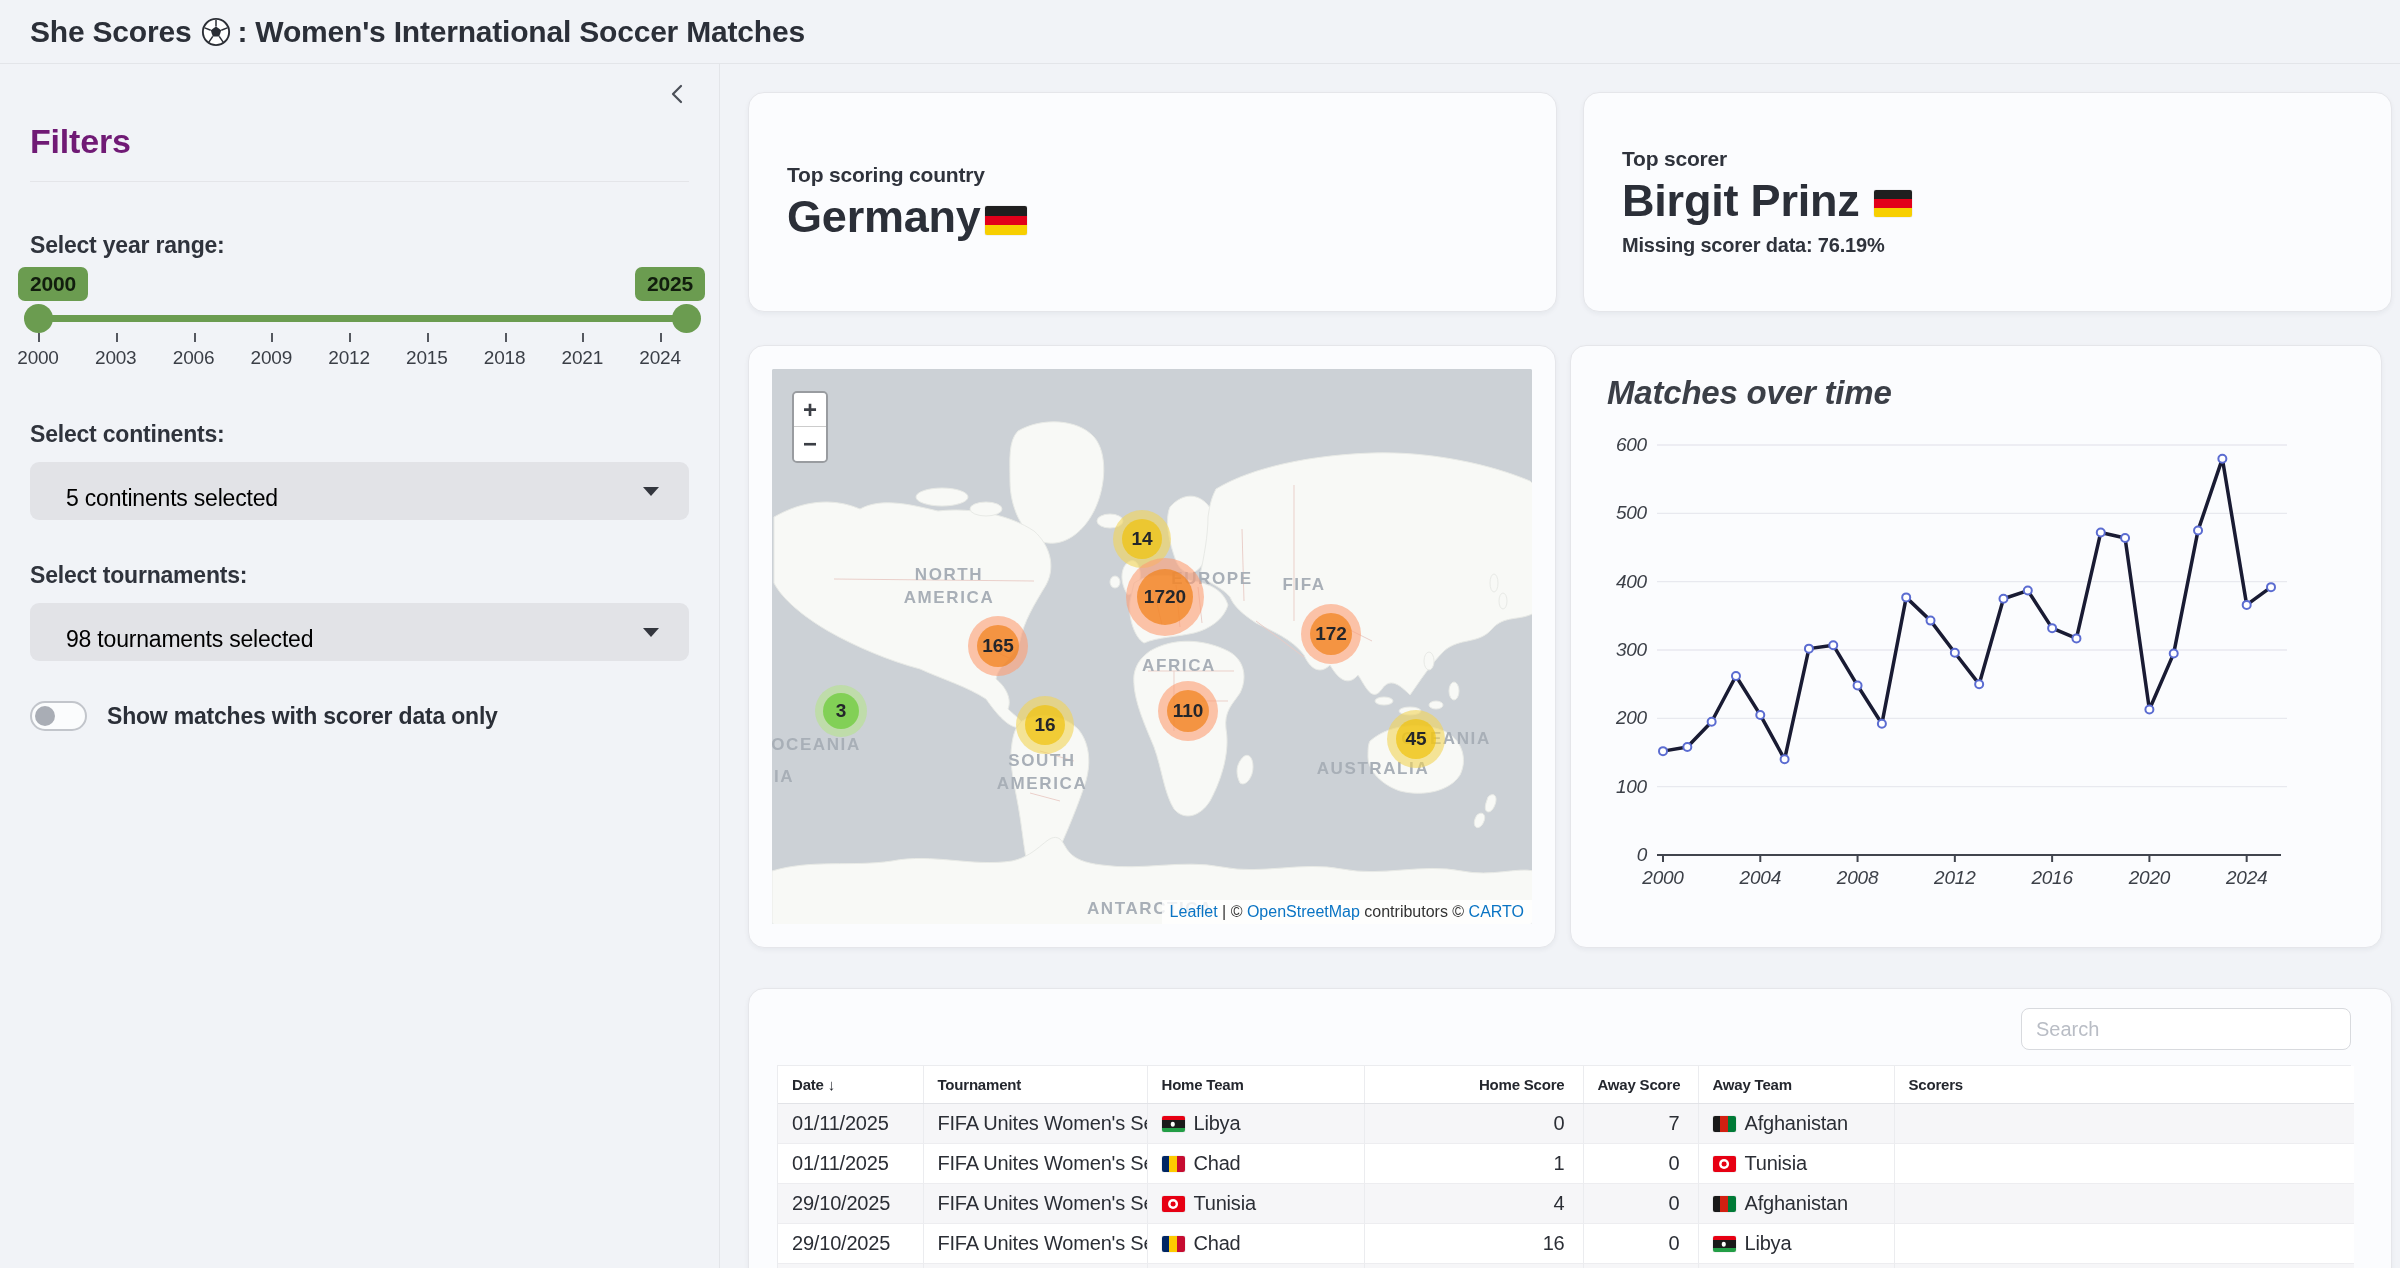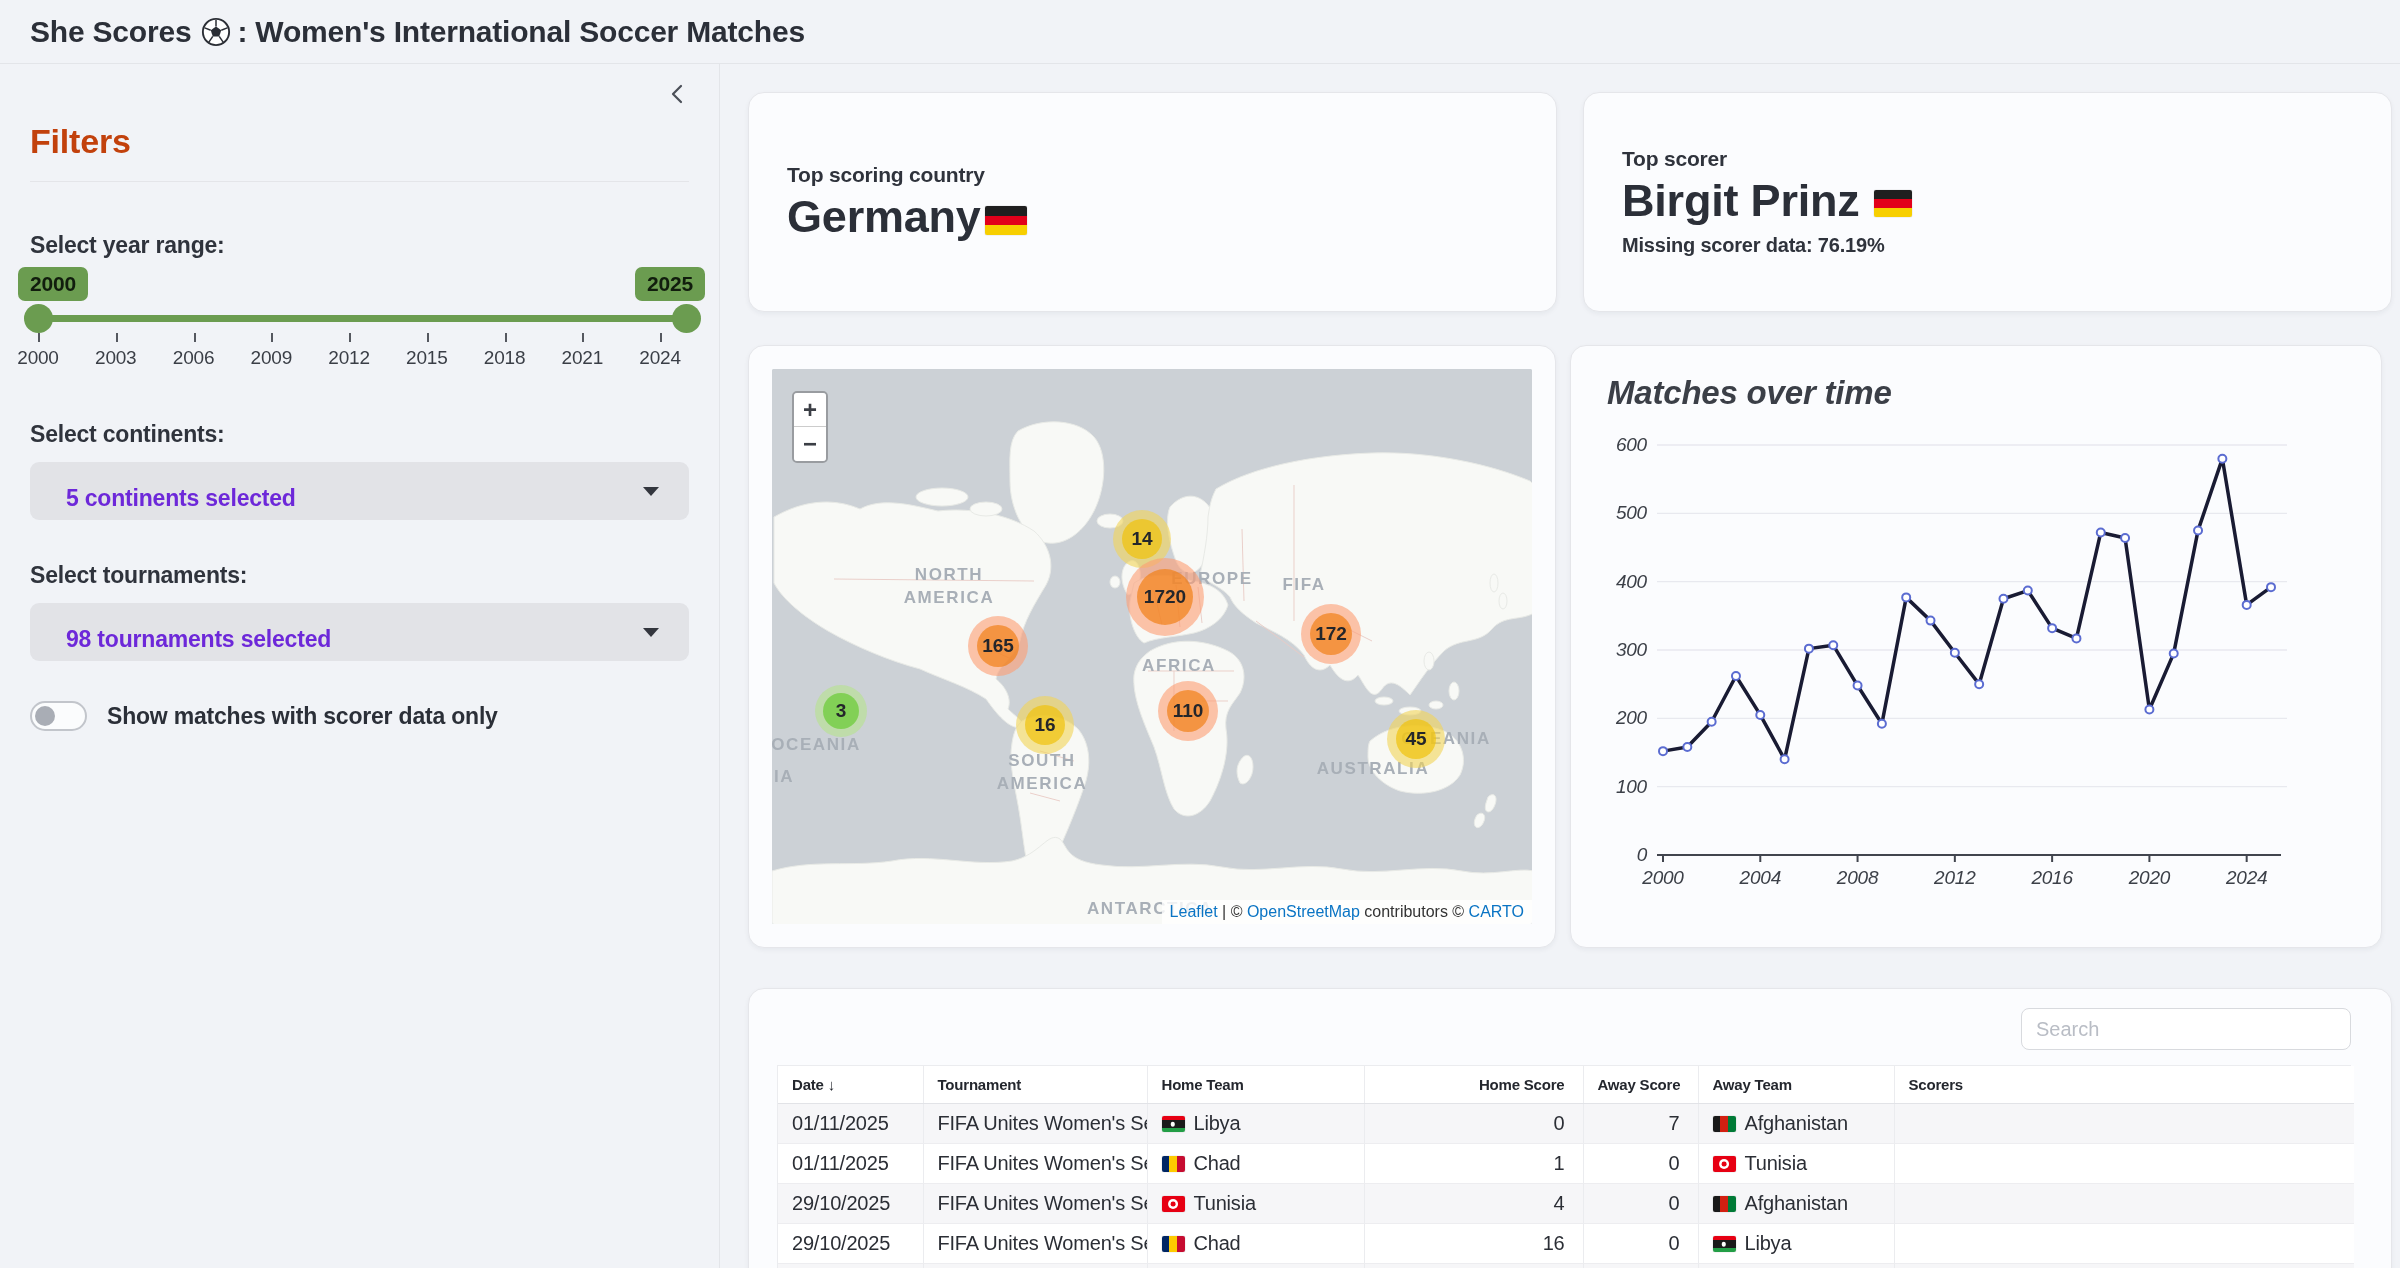--- a/index.html
+++ b/index.html
@@ -17,21 +17,21 @@
     font-size:30px; font-weight:700; color:#2b2f38; z-index:5; background:#f1f3f7;
   }
   .app-header .ball { margin:0 6px 0 10px; display:inline-flex; }
   
   .sidebar {
     position:absolute; top:64px; left:0; width:720px; bottom:0;
     border-right:1px solid #e3e5e9; padding:0 30px; background:#f1f3f7;
   }
   .collapse-btn { position:absolute; top:16px; right:26px; width:30px; height:30px;
     background:none; border:none; cursor:pointer; }
-  .sb-heading { margin-top:58px; font-size:34px; font-weight:700; color:#c2410c; }
+  .sb-heading { margin-top:58px; font-size:34px; font-weight:700; color:#701a75; }
   .sb-divider { margin-top:20px; border:none; border-top:1px solid #e4e5e9; }
   .sb-label { margin-top:50px; font-size:23px; font-weight:700; color:#2f333c; }
   .sb-label-2 { margin-top:42px; font-size:23px; font-weight:700; color:#2f333c; }
   
   .slider { position:relative; margin-top:8px; height:112px; }
   .chip {
     position:absolute; top:0; padding:5px 12px; border-radius:7px;
     background:#6b9c50; color:#111d0d; font-size:21px; font-weight:700;
   }
   .chip.min { left:-12px; } .chip.max { right:-16px; }
@@ -41,21 +41,21 @@
     background:#6b9c50; cursor:pointer; }
   .handle.min { left:-14px; } .handle.max { right:-15px; }
   .tickmark { position:absolute; top:66px; width:2px; height:9px; background:#55585f; }
   .ticklabel { position:absolute; top:80px; transform:translateX(-50%);
     font-size:19px; color:#3a3e46; white-space:nowrap; }
   
   .selectbox {
     margin-top:14px; height:58px; background:#e2e3e7; border-radius:9px;
     display:flex; align-items:center; padding:0 30px 0 36px; cursor:pointer;
   }
-  .selectbox .val { font-size:23px; font-weight:700; color:#6d28d9; flex:1;margin-top:15px; }
+  .selectbox .val { font-size:23px; font-weight:400; color:#000000; flex:1;margin-top:15px; }
   .caret { width:0; height:0; border-left:8px solid transparent; border-right:8px solid transparent;
     border-top:9px solid #33363e; }
   
   .toggle-row { margin-top:40px; display:flex; align-items:center; }
   .toggle { position:relative; width:57px; height:30px; border-radius:16px;
     background:#fbfcfd; border:2px solid #c2c5cb; cursor:pointer; }
   .toggle .knob { position:absolute; left:3px; top:3px; width:20px; height:20px;
     border-radius:50%; background:#a9adb5; }
   .toggle-label { margin-left:20px; font-size:23px; font-weight:700; color:#2b2f38; }
   

